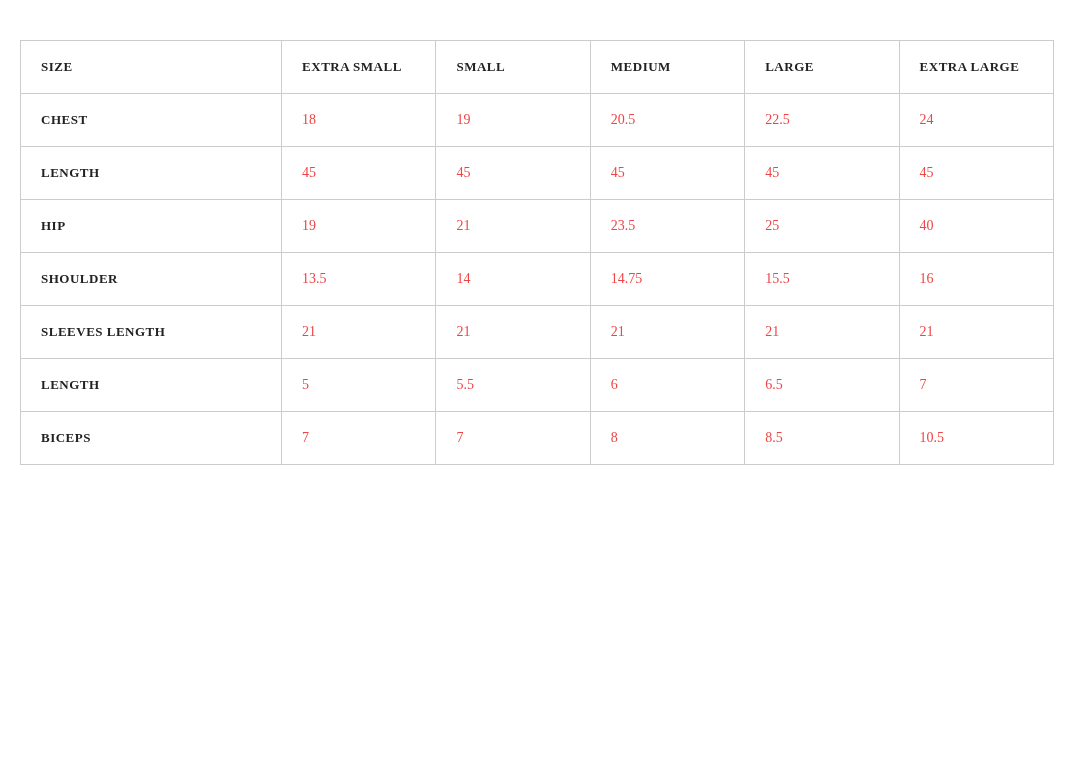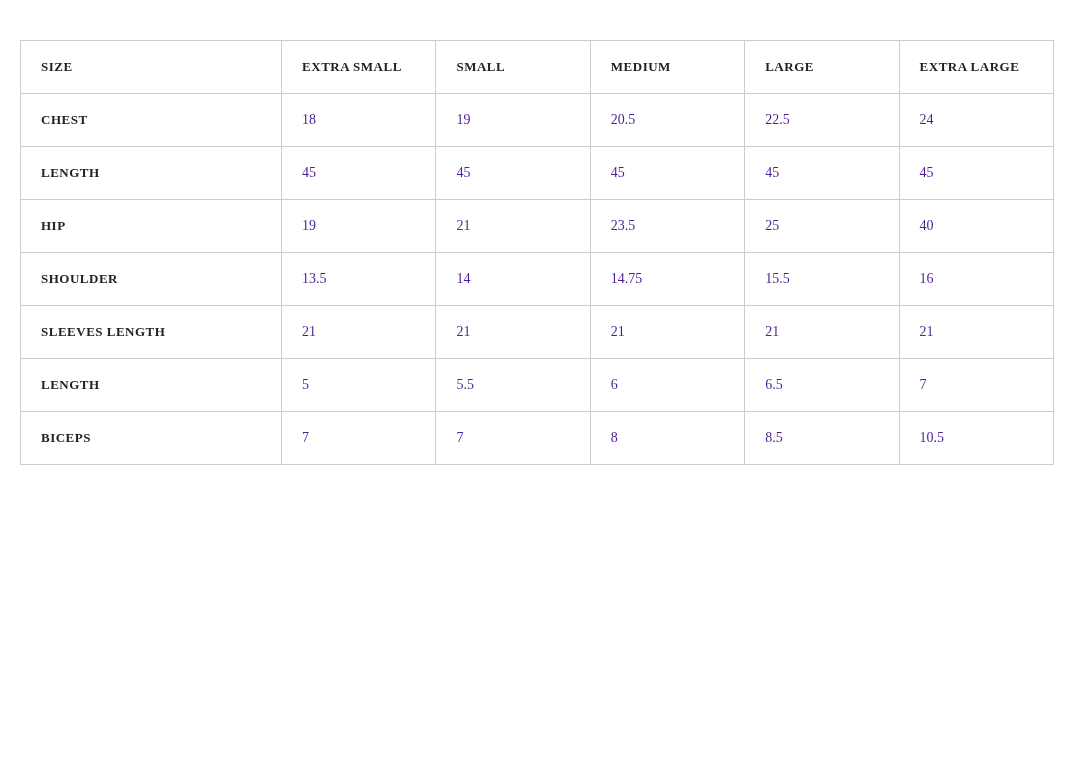--- a/index.html
+++ b/index.html
@@ -57,21 +57,21 @@
 
     .size-table tbody td:first-child {
       font-weight: bold;
       font-size: 13px;
       color: #222222;
       letter-spacing: 0.5px;
     }
 
     .size-table tbody td:not(:first-child) {
       font-size: 14px;
-      color: #4c1d95;
+      color: #ef4444;
       font-weight: normal;
     }
 
     .size-table thead th:first-child {
       width: 230px;
     }
 
     .size-table thead th:not(:first-child) {
       width: 136px;
     }

